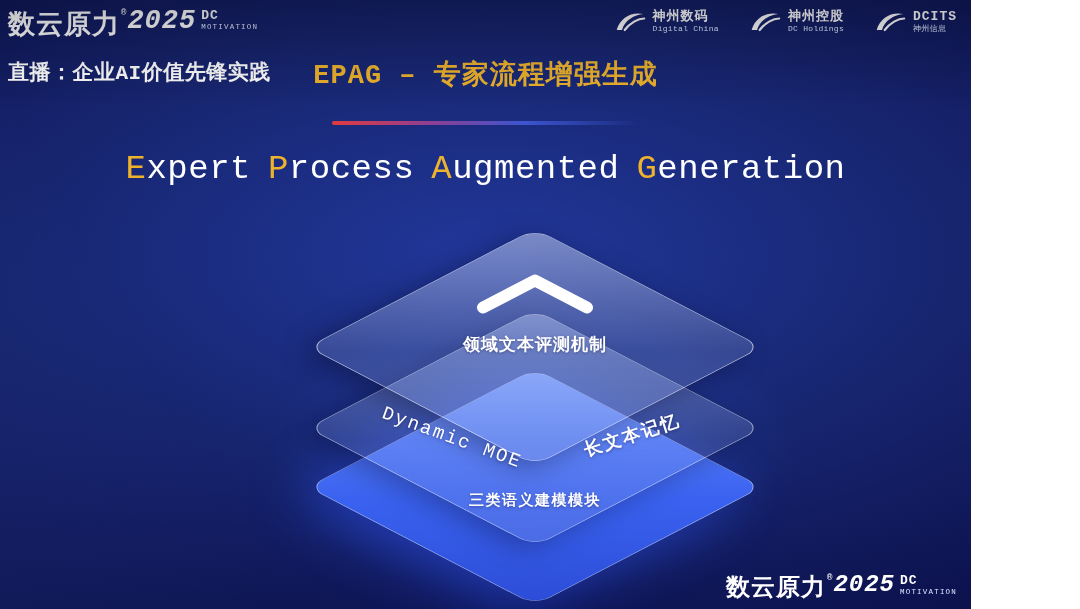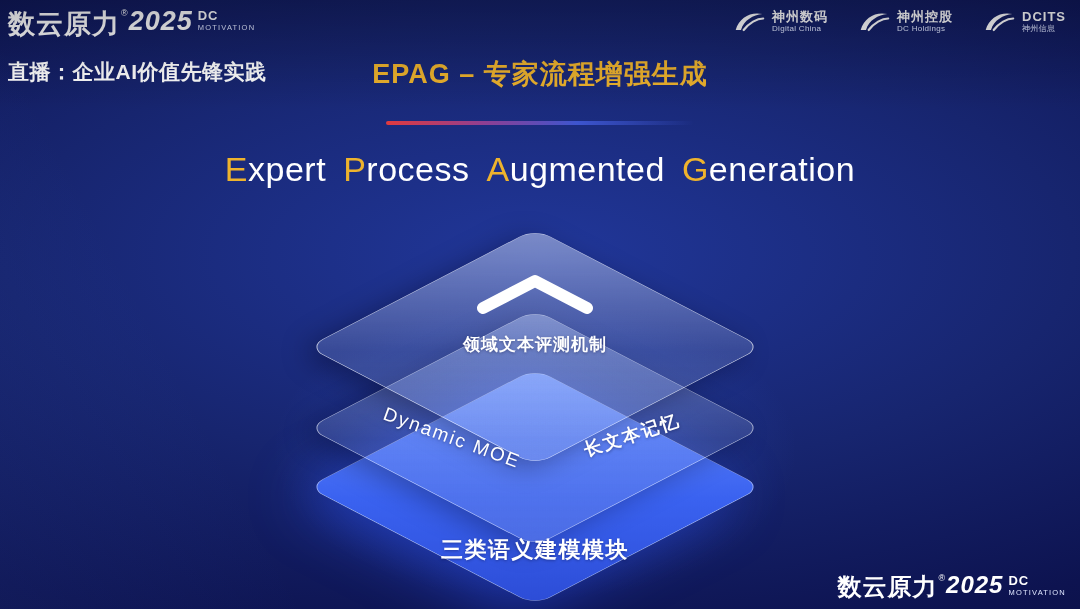--- a/index.html
+++ b/index.html
@@ -1,22 +1,23 @@
 <!DOCTYPE html>
 <html><head>
 <meta charset="utf-8">
 <style>
   * { margin: 0; padding: 0; box-sizing: border-box; }
   html, body { width: 1080px; height: 609px; overflow: hidden; }
   body { font-family: "Liberation Sans", "DejaVu Sans", sans-serif; }
 
   .slide {
-    position: relative; width: 1080px; height: 609px; overflow: hidden;
+    position: relative; width: 971px; height: 609px; overflow: hidden;
     background:
       radial-gradient(ellipse 130% 95% at 50% 42%, #21379a 0%, #17256f 38%, #0d1350 68%, #070a33 100%);
+    font-family: Liberation Mono, monospace;
   }
   .slide::after {
     content: ""; position: absolute; inset: 0; pointer-events: none;
     background: linear-gradient(62deg, rgba(90,140,255,0.07) 0%, rgba(90,140,255,0) 22%),
                 linear-gradient(180deg, rgba(0,0,10,0.25) 0%, rgba(0,0,10,0) 18%);
   }
   .center-glow {
     position: absolute; left: 185px; top: 250px; width: 700px; height: 400px;
     background: radial-gradient(closest-side, rgba(70,115,255,0.30), rgba(70,115,255,0) 75%);
     pointer-events: none;
@@ -95,21 +96,21 @@
   }
 
   .stack-label {
     position: absolute; z-index: 40; color: #ffffff; white-space: nowrap;
     text-shadow: 0 1px 3px rgba(0,0,40,0.35);
   }
   .chevron-wrap { position: absolute; z-index: 40; left: 535px; top: 296px; transform: translate(-50%,-50%); }
   .label-top    { left: 535px; top: 344px; transform: translate(-50%,-50%); font-size: 17px; font-weight: bold; letter-spacing: 1px; }
   .label-mid-left  { left: 452px; top: 438px; transform: translate(-50%,-50%) rotate(20deg); font-size: 19px; letter-spacing: 2px; }
   .label-mid-right { left: 632px; top: 435px; transform: translate(-50%,-50%) rotate(-18deg); font-size: 18px; font-weight: bold; letter-spacing: 2px; }
-  .label-bottom { left: 535px; top: 550px; transform: translate(-50%,-50%); font-size: 22px; font-weight: bold; letter-spacing: 1.5px; }
+  .label-bottom { left: 535px; top: 500px; transform: translate(-50%,-50%); font-size: 15px; font-weight: bold; letter-spacing: 1.5px; }
 </style>
 </head>
 <body>
 
 <div class="slide">
 
   <div class="center-glow"></div>
 
   <div class="brand brand-top">
     <span class="b-name">数云原力</span>

